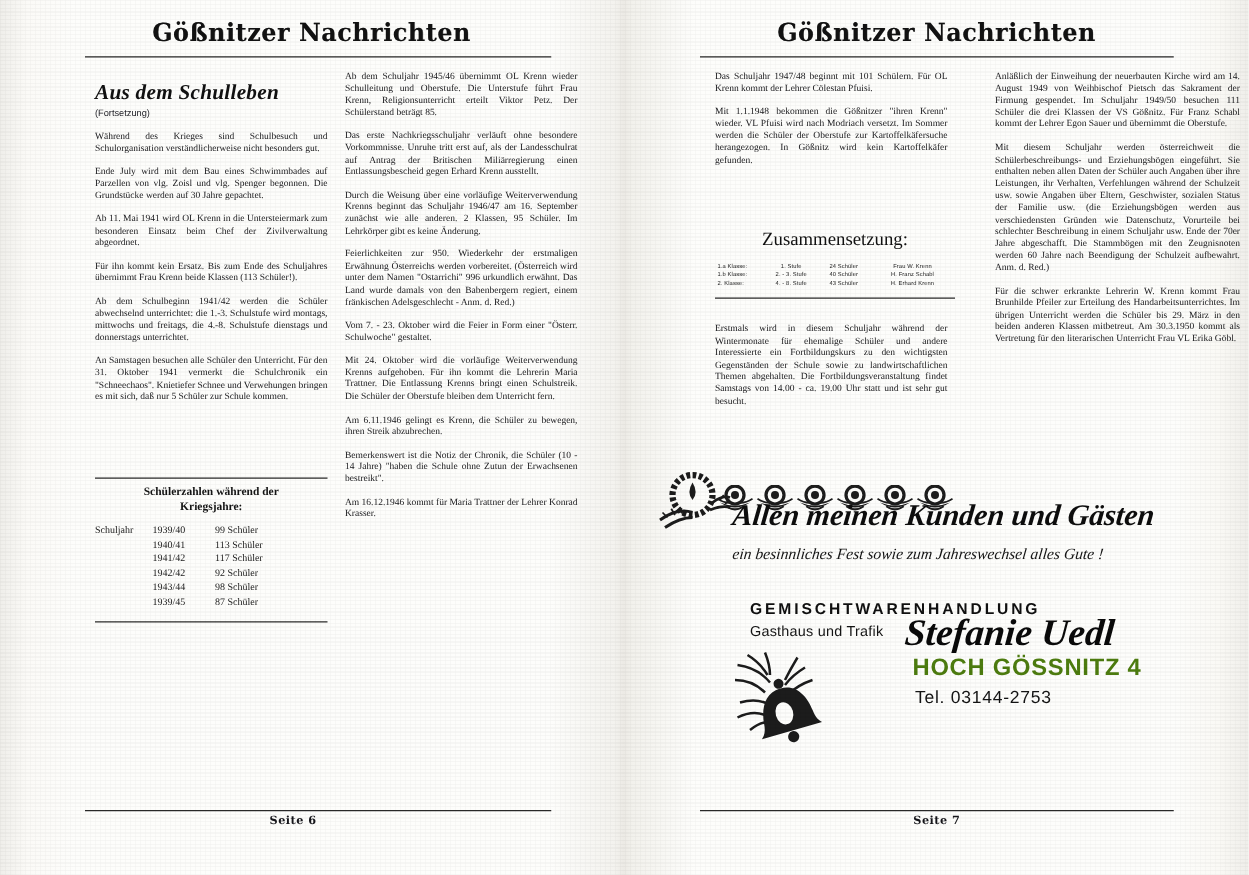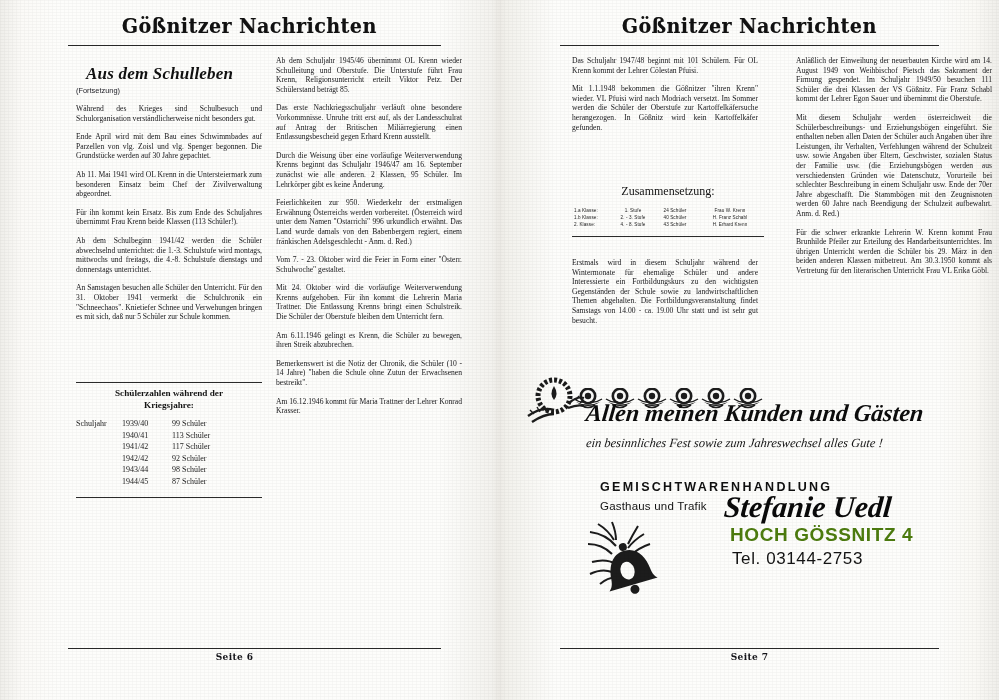--- a/index.html
+++ b/index.html
@@ -58,21 +58,21 @@
     color:#17171a;
     -webkit-font-smoothing:none;
   }
   .page-left .col-a{left:76px;width:186px;}
   .page-left .col-b{left:276px;width:186px;}
 
   .col p{margin:0 0 9px 0;}
 
   
   .section-head{
-    position:absolute;left:86px;top:64px;
+    position:absolute;left:76px;top:64px;
     font-family:"Liberation Serif", serif;
     font-style:italic;font-weight:700;
     font-size:17px;letter-spacing:.2px;color:#111;
   }
   .section-sub{
     position:absolute;left:76px;top:86px;
     font-family:"Liberation Sans", sans-serif;
     font-size:7.4px;color:#23232a;
   }
   .page-left .col-a{top:104px;}
@@ -91,21 +91,21 @@
     grid-template-columns:46px 50px auto;
     font-size:8px;line-height:11.6px;
   }
   .tbl-grid .lbl{grid-column:1;}
   .tbl-grid .yr{text-align:left;}
   .tbl-grid .cnt{text-align:left;}
 
   
   .comp-box{position:absolute;left:572px;width:192px;}
   .comp-title{
-    text-align:center;font-size:12px;margin:0 0 8px 0;color:#121212;
+    text-align:center;font-size:15px;margin:0 0 8px 0;color:#121212;
   }
   .comp-grid{
     display:grid;grid-template-columns:40px 42px 42px auto;
     font-size:4.6px;line-height:7.2px;color:#1c1c1c;
     font-family:"Liberation Sans", sans-serif;
     letter-spacing:.1px;
   }
   .comp-grid div{white-space:nowrap;}
   .comp-grid .c1{padding-left:2px;}
   .comp-grid .c2,.comp-grid .c3{text-align:center;}
@@ -148,21 +148,21 @@
     transform:skewX(-5deg);
   }
   .ad-addr{
     position:absolute;left:206px;top:152px;
     font-family:"Liberation Sans", sans-serif;
     font-size:19px;font-weight:700;letter-spacing:.6px;color:#4d7c0f;
   }
   .ad-tel{
     position:absolute;left:208px;top:177px;
     font-family:"Liberation Sans", sans-serif;
-    font-size:17px;letter-spacing:.6px;color:#141414;
+    font-size:14px;letter-spacing:.6px;color:#141414;
   }
   .ad-bell{position:absolute;left:60px;top:146px;width:88px;height:86px;}
 
   
   .footer-rule{position:absolute;height:0;border-top:1.5px solid #2a2a2a;}
   .page-left .footer-rule{top:648px;left:68px;right:58px;}
   .page-right .footer-rule{top:648px;left:60px;right:60px;}
   .footer-num{
     position:absolute;top:652px;left:0;right:0;text-align:center;
     font-family:"DejaVu Serif", serif;font-weight:700;font-size:9px;
@@ -180,21 +180,21 @@
   <div class="masthead">
     <span class="title">Gößnitzer Nachrichten</span>
   </div>
   <div class="rule masthead-rule"></div>
 
   <div class="section-head">Aus dem Schulleben</div>
   <div class="section-sub">(Fortsetzung)</div>
 
   <div class="col col-a">
     <p>Während des Krieges sind Schulbesuch und Schulorganisation verständlicherweise nicht besonders gut.</p>
-    <p>Ende April wird mit dem Bau eines Schwimmbades auf Parzellen von vlg. Zoisl und vlg. Spenger begonnen. Die Grundstücke werden auf 30 Jahre gepachtet.</p>
+    <p>Ende July wird mit dem Bau eines Schwimmbades auf Parzellen von vlg. Zoisl und vlg. Spenger begonnen. Die Grundstücke werden auf 30 Jahre gepachtet.</p>
     <p>Ab 11. Mai 1941 wird OL Krenn in die Untersteiermark zum besonderen Einsatz beim Chef der Zivilverwaltung abgeordnet.</p>
     <p>Für ihn kommt kein Ersatz. Bis zum Ende des Schuljahres übernimmt Frau Krenn beide Klassen (113 Schüler!).</p>
     <p>Ab dem Schulbeginn 1941/42 werden die Schüler abwechselnd unterrichtet: die 1.-3. Schulstufe wird montags, mittwochs und freitags, die 4.-8. Schulstufe dienstags und donnerstags unterrichtet.</p>
     <p>An Samstagen besuchen alle Schüler den Unterricht. Für den 31. Oktober 1941 vermerkt die Schulchronik ein "Schneechaos". Knietiefer Schnee und Verwehungen bringen es mit sich, daß nur 5 Schüler zur Schule kommen.</p>
   </div>
 
   <div class="tbl-box" id="pupilsTable" style="top: 382px;">
     <div class="tbl-rule"></div>
     <div class="tbl-title">
       <div>Schülerzahlen während der</div>
@@ -210,21 +210,21 @@
         <div class="lbl"></div>
         <div class="yr">1941/42</div>
         <div class="cnt">117 Schüler</div>
         <div class="lbl"></div>
         <div class="yr">1942/42</div>
         <div class="cnt">92 Schüler</div>
         <div class="lbl"></div>
         <div class="yr">1943/44</div>
         <div class="cnt">98 Schüler</div>
         <div class="lbl"></div>
-        <div class="yr">1944/45</div>
+        <div class="yr">1939/45</div>
         <div class="cnt">87 Schüler</div>
       </div>
     <div class="tbl-rule" style="margin-top:9px"></div>
   </div>
 
   <div class="col col-b">
     <p>Ab dem Schuljahr 1945/46 übernimmt OL Krenn wieder Schulleitung und Oberstufe. Die Unterstufe führt Frau Krenn, Religionsunterricht erteilt Viktor Petz. Der Schülerstand beträgt 85.</p>
     <p>Das erste Nachkriegsschuljahr verläuft ohne besondere Vorkommnisse. Unruhe tritt erst auf, als der Landesschulrat auf Antrag der Britischen Miliärregierung einen Entlassungsbescheid gegen Erhard Krenn ausstellt.</p>
     <p>Durch die Weisung über eine vorläufige Weiterverwendung Krenns beginnt das Schuljahr 1946/47 am 16. September zunächst wie alle anderen. 2 Klassen, 95 Schüler. Im Lehrkörper gibt es keine Änderung.</p>
     <p>Feierlichkeiten zur 950. Wiederkehr der erstmaligen Erwähnung Österreichs werden vorbereitet. (Österreich wird unter dem Namen "Ostarrichi" 996 urkundlich erwähnt. Das Land wurde damals von den Babenbergern regiert, einem fränkischen Adelsgeschlecht - Anm. d. Red.)</p>

